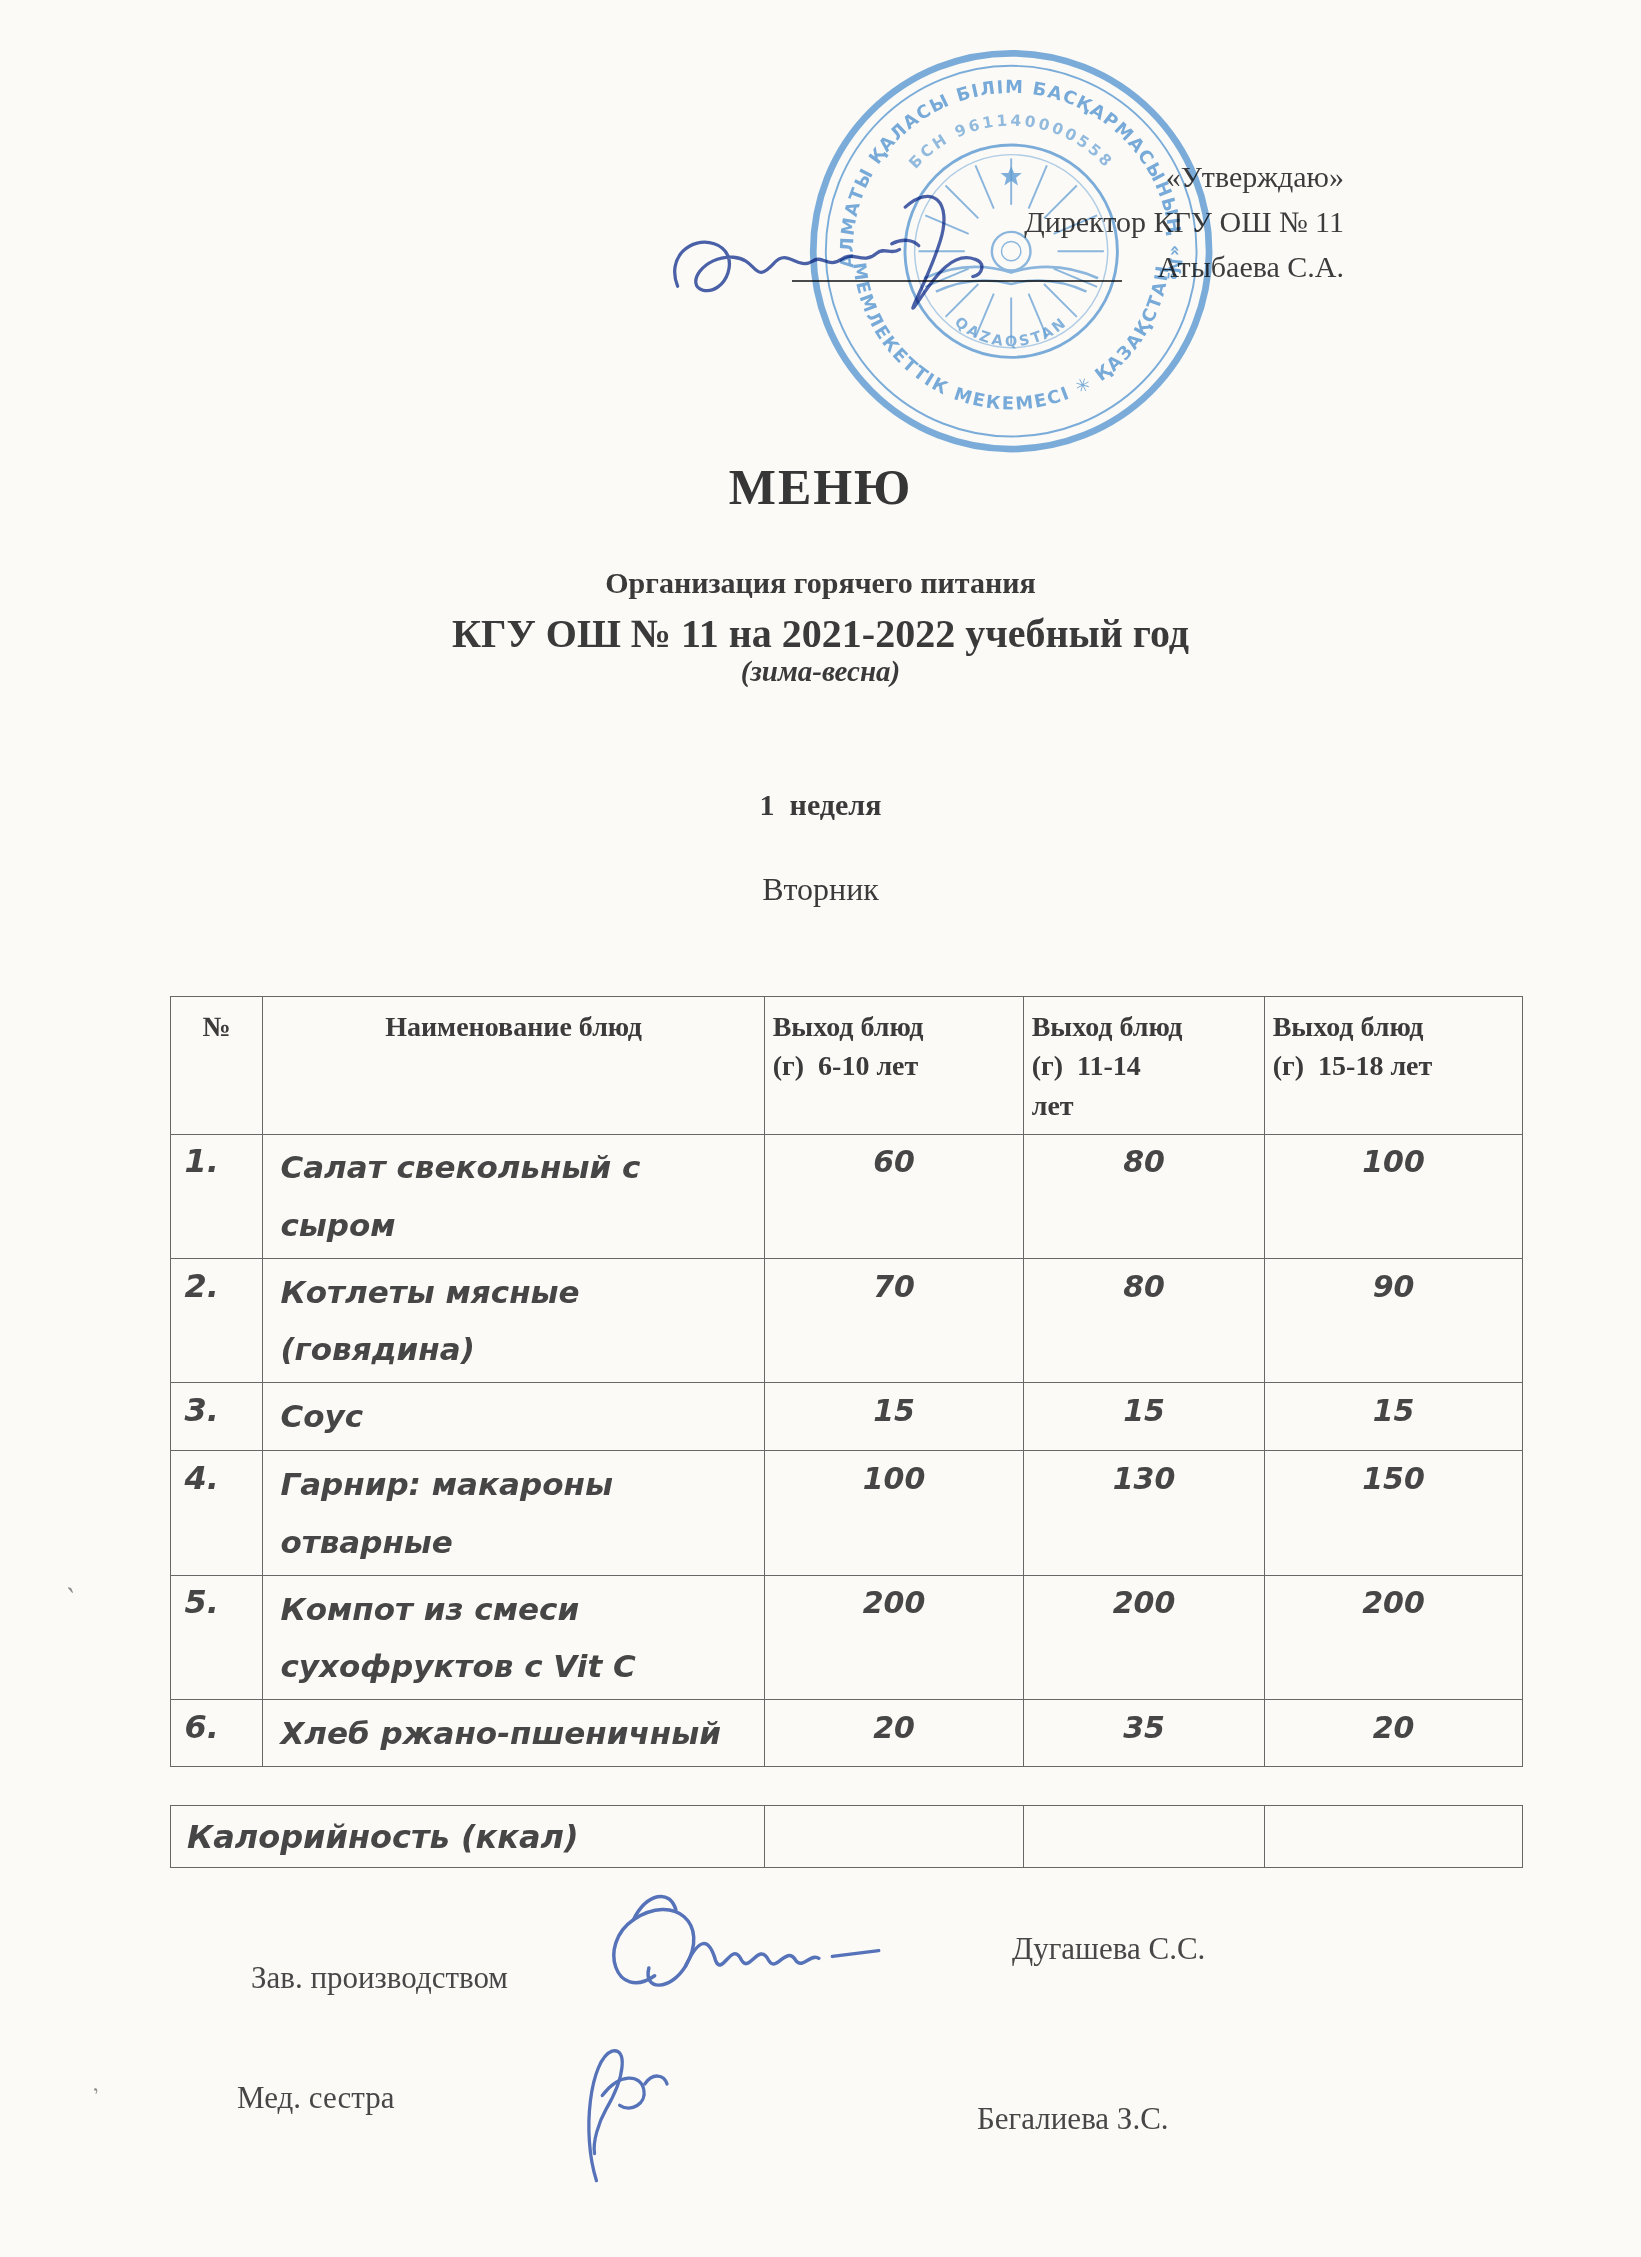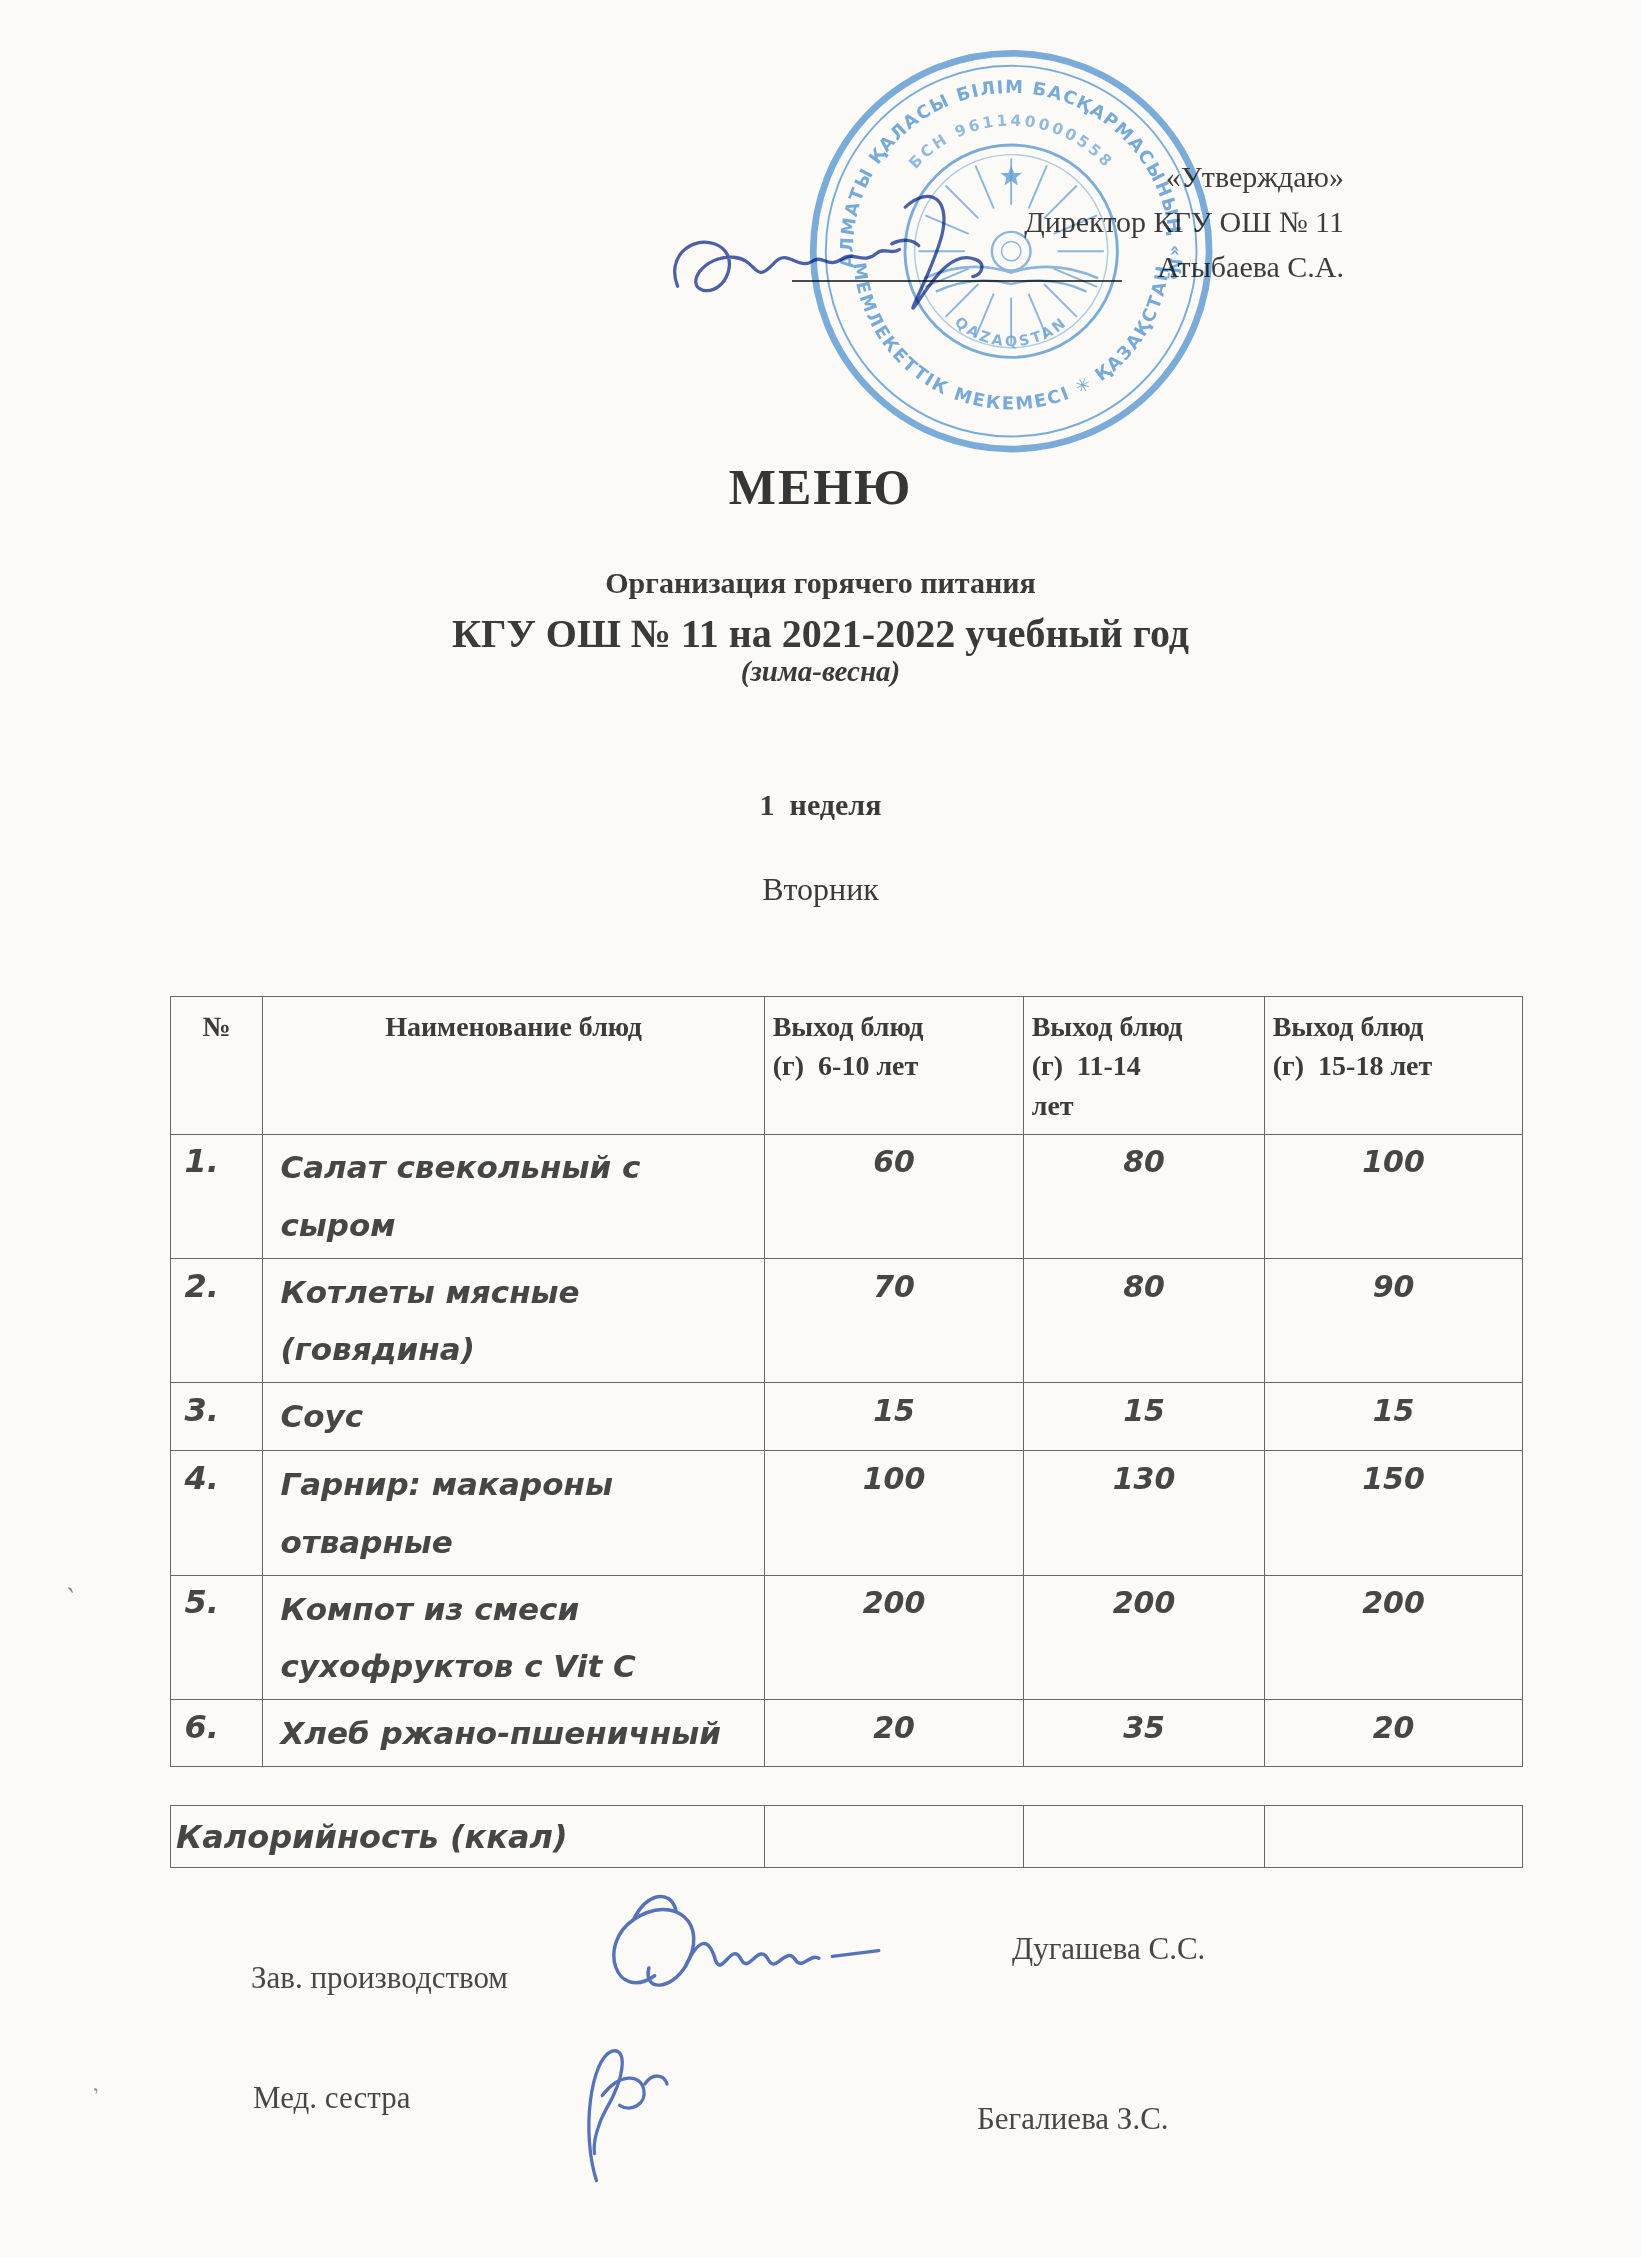--- a/index.html
+++ b/index.html
@@ -67,26 +67,26 @@
     font-size:31px;line-height:1.85;vertical-align:top;
     padding:4.8px 5.8px 3.9px 17.4px;white-space:pre-wrap;
   }
   .val-cell{font-size:30px;text-align:center;vertical-align:top;padding-top:9.7px;}
   tr.r2{height:120px;}
   tr.r1{height:68px;}
   tr.r1s{height:56px;}
   tr.spacer{height:39px;}
   tr.spacer td{border-left:none;border-right:none;}
   tr.cal{height:62px;}
-  .cal-cell{font-size:32px;vertical-align:middle;padding-left:5px;}
+  .cal-cell{font-size:32px;vertical-align:middle;padding-left:16px;}
   
   .sig-role,.sig-name{position:absolute;font-size:31px;color:#474747;}
   .role1{left:251px;top:1918px;margin-top:42px;}
   .name1{left:983px;top:1931px;margin-left:29px;}
-  .role2{left:237px;top:2080px;margin-left:16px;}
+  .role2{left:237px;top:2080px;}
   .name2{left:977px;top:2101px;}
   .hand-sig{position:absolute;mix-blend-mode:multiply;pointer-events:none;}
   .hand1{left:589px;top:1881px;}
   .hand2{left:552px;top:2026px;}
   
   .artifact{position:absolute;color:#8a8a8a;font-size:29px;}
   .a1{left:64px;top:1582px;transform:rotate(12deg);}
   .a2{left:89px;top:2072px;font-size:21px;transform:rotate(-30deg);}
 </style>
 </head>

